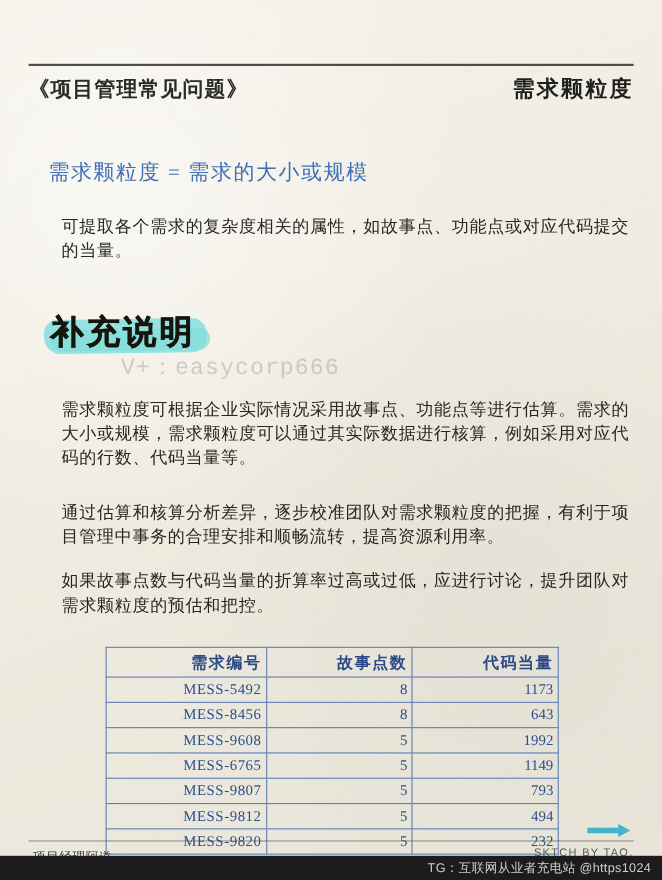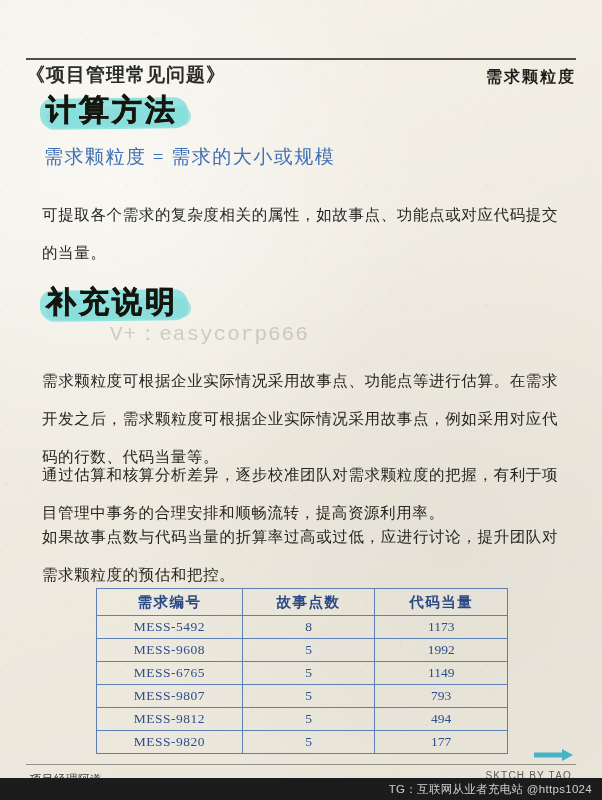--- a/index.html
+++ b/index.html
@@ -57,21 +57,21 @@
   .header-left {
     font-family: "Liberation Serif", serif;
     font-size: 19px;
     font-weight: bold;
     color: #2a2a28;
     letter-spacing: 1px;
     white-space: nowrap;
   }
   .header-right {
     font-family: "Liberation Serif", serif;
-    font-size: 16px;
+    font-size: 20px;
     font-weight: bold;
     color: #1e1e1c;
     letter-spacing: 2px;
     white-space: nowrap;
     margin-top: 45px;
   }
   .header-rule {
     position: absolute;
     top: 58px;
     left: 26px;
@@ -130,24 +130,25 @@
     font-family: "Liberation Serif", serif;
     font-size: 19px;
     color: #3f6fb5;
     letter-spacing: 1.5px;
     white-space: nowrap;
   }
   .para {
     position: absolute;
     font-family: "Liberation Serif", serif;
     font-size: 15.5px;
-    line-height: 38px;
+    line-height: 22px;
     color: #262622;
     letter-spacing: 0.6px;
     text-align: justify;
+    margin-left: 14px;
   }
 
   
   .watermark {
     position: absolute;
     left: 110px;
     top: 315px;
     pointer-events: none;
     color: rgba(70,70,65,0.22);
     font-family: "Liberation Serif", serif;
@@ -171,21 +172,21 @@
     width: 412px;
   }
   table.data {
     border-collapse: collapse;
     width: 100%;
     font-family: "Liberation Serif", serif;
   }
   table.data th,
   table.data td {
     border: 1px solid #5e7fb4;
-    text-align: center;
+    text-align: right;
     color: #2d4f8a;
     font-size: 13.5px;
     height: 22px;
     padding: 0 4px;
   }
   table.data th {
     font-weight: bold;
     color: #2b4a85;
     letter-spacing: 1.5px;
     font-size: 14.5px;
@@ -257,40 +258,39 @@
 
   <div class="header">
     <div class="header-left">《项目管理常见问题》</div>
     <div class="header-right">需求颗粒度</div>
   </div>
   <div class="header-rule"></div>
 
   <div class="section" style="top:88px;">
     <span class="heading-wrap">
       <span class="heading-hl"></span>
-      <span class="heading-text">计算方法</span>
     </span>
   </div>
 
   <div class="formula" style="top:144px;">需求颗粒度 = 需求的大小或规模</div>
 
   <div class="para" style="left:42px; width:516px; top:196px;">可提取各个需求的复杂度相关的属性，如故事点、功能点或对应代码提交的当量。</div>
 
   <div class="section" style="top:280px;text-align:right;">
     <span class="heading-wrap">
       <span class="heading-hl"></span>
       <span class="heading-text">补充说明</span>
     </span>
   </div>
 
   <div class="watermark">
     <div class="wm-line2">V+：easycorp666</div>
   </div>
 
-  <div class="para" style="left:42px; width:516px; top:362px;">需求颗粒度可根据企业实际情况采用故事点、功能点等进行估算。在需求开发之后，需求颗粒度可根据企业实际情况采用故事点，例如采用对应代码的行数、代码当量等。</div>
+  <div class="para" style="left:42px; width:516px; top:362px;">需求颗粒度可根据企业实际情况采用故事点、功能点等进行估算。需求的大小或规模，需求颗粒度可以通过其实际数据进行核算，例如采用对应代码的行数、代码当量等。</div>
 
   <div class="para" style="left:42px; width:516px; top:456px;">通过估算和核算分析差异，逐步校准团队对需求颗粒度的把握，有利于项目管理中事务的合理安排和顺畅流转，提高资源利用率。</div>
 
   <div class="para" style="left:42px; width:516px; top:518px;">如果故事点数与代码当量的折算率过高或过低，应进行讨论，提升团队对需求颗粒度的预估和把控。</div>
 
   <div class="table-wrap">
     <table class="data">
       <thead>
         <tr>
           <th>需求编号</th>
@@ -298,20 +298,25 @@
           <th>代码当量</th>
         </tr>
       </thead>
       <tbody>
         <tr>
           <td class="id">MESS-5492</td>
           <td>8</td>
           <td>1173</td>
         </tr>
         <tr>
+          <td class="id">MESS-8456</td>
+          <td>8</td>
+          <td>643</td>
+        </tr>
+        <tr>
           <td class="id">MESS-9608</td>
           <td>5</td>
           <td>1992</td>
         </tr>
         <tr>
           <td class="id">MESS-6765</td>
           <td>5</td>
           <td>1149</td>
         </tr>
         <tr>
@@ -320,21 +325,21 @@
           <td>793</td>
         </tr>
         <tr>
           <td class="id">MESS-9812</td>
           <td>5</td>
           <td>494</td>
         </tr>
         <tr>
           <td class="id">MESS-9820</td>
           <td>5</td>
-          <td>177</td>
+          <td>232</td>
         </tr>
       </tbody>
     </table>
   </div>
 
   <svg class="arrow" viewBox="0 0 40 14">
     <path d="M0 7 H30" stroke="#46b3c8" stroke-width="5" fill="none" stroke-linecap="square"></path>
     <path d="M28 1 L39 7 L28 13 Z" fill="#46b3c8"></path>
   </svg>
 

